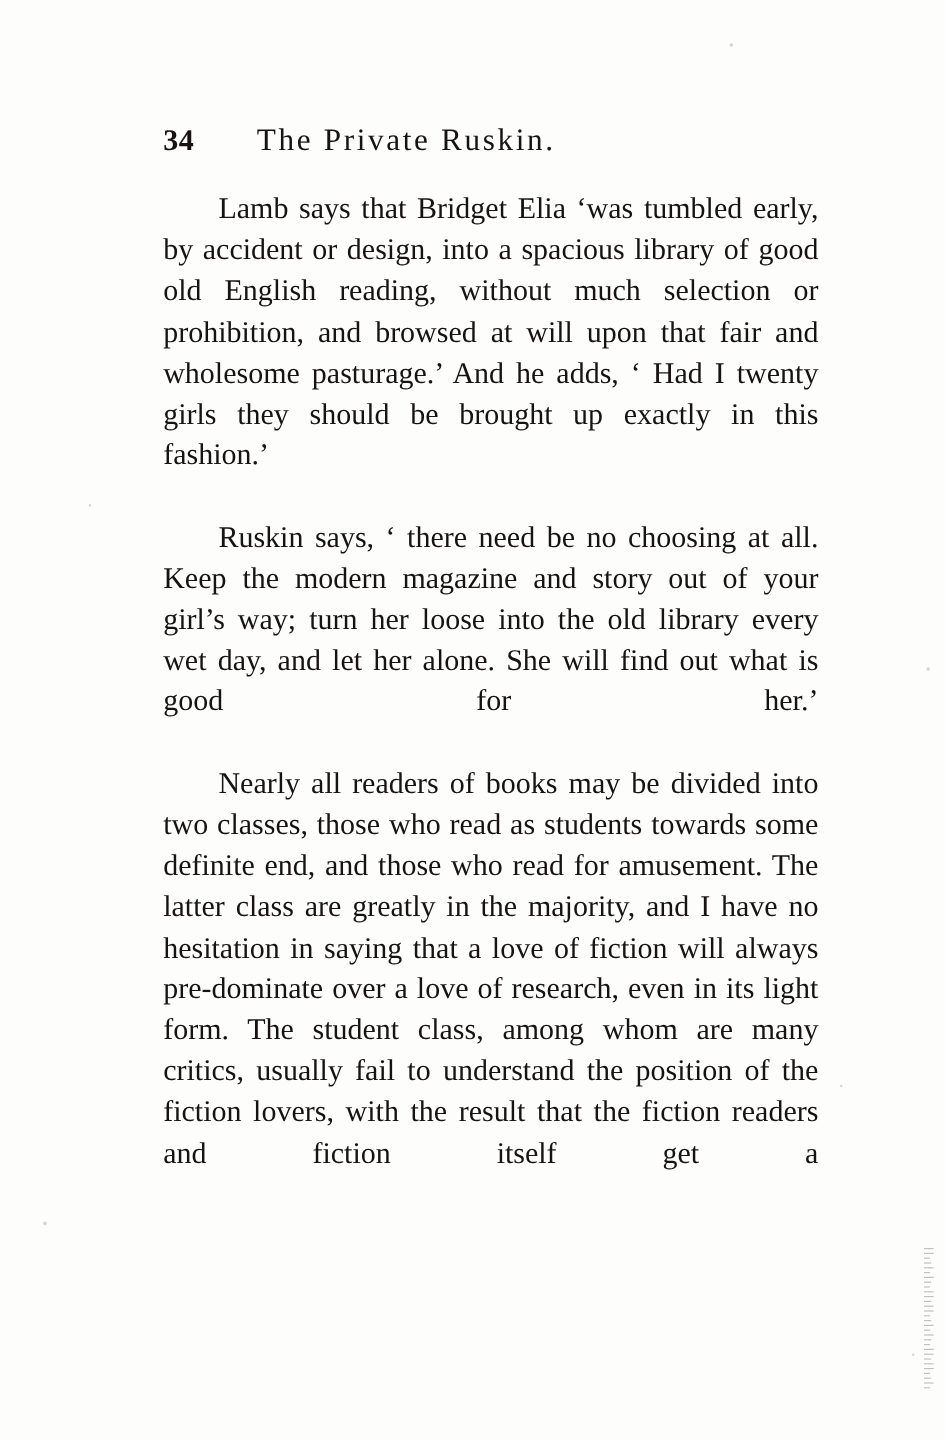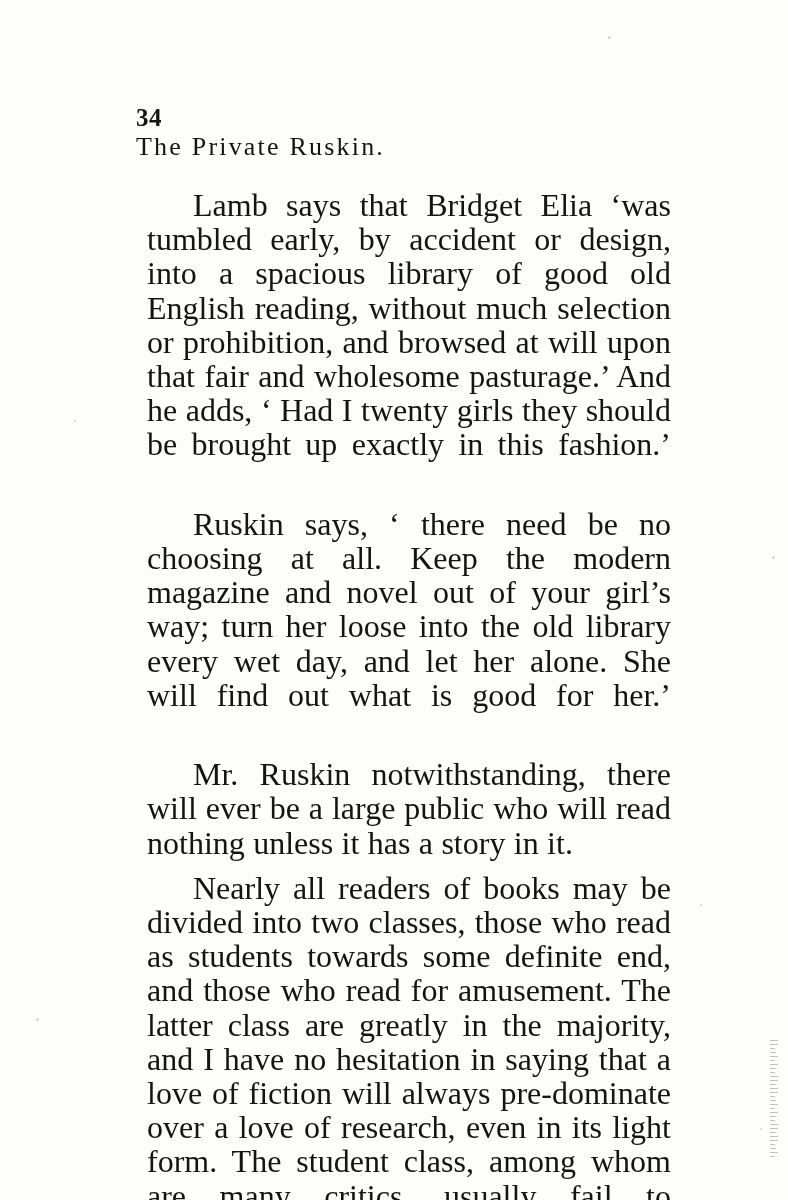--- a/index.html
+++ b/index.html
@@ -49,39 +49,38 @@
     position: absolute;
     left: 136px;
     top: 100px;
     width: 546px;
   }
 
   .header-line {
     display: flex;
     align-items: baseline;
     margin-bottom: 26px;
-    flex-direction: column;
   }
   .folio {
     font-size: 25px;
     font-weight: 700;
     letter-spacing: 0.5px;
     width: 78px;
     flex: none;
     padding-top: 4px;
   }
   .running-title {
     font-size: 26px;
     letter-spacing: 2.2px;
     white-space: nowrap;
   }
 
   p.para {
-    margin: 11px;
-    font-size: 32px;
+    margin: 0;
+    font-size: 25px;
     line-height: 34.2px;
     text-align: justify;
     text-justify: inter-word;
     text-indent: 46px;
     hyphens: manual;
     word-spacing: 0.4px;
   }
   p.para + p.para { margin-top: 0px; }
 
   
@@ -137,18 +136,17 @@
   </div>
 
   <div class="content">
 
     <div class="header-line">
       <span class="folio">34</span>
       <span class="running-title">The Private Ruskin.</span>
     </div>
 
     <p class="para j">Lamb says that Bridget Elia ‘was tumbled early, by accident or design, into a spacious library of good old English reading, without much selection or prohibition, and browsed at will upon that fair and wholesome pasturage.’ And he adds, ‘ Had I twenty girls they should be brought up exactly in this fashion.’</p>
-    <p class="para j">Ruskin says, ‘ there need be no choosing at all.   Keep the modern magazine and novel out of your girl’s way; turn her loose into the old library every wet day, and let her alone. She will find out what is good for her.’</p>
-    <p class="para">Mr. Ruskin notwithstanding, there will ever be a large public who will read nothing unless it has a story in it.</p>
+    <p class="para j">Ruskin says, ‘ there need be no choosing at all.   Keep the modern magazine and story out of your girl’s way; turn her loose into the old library every wet day, and let her alone. She will find out what is good for her.’</p>
     <p class="para j">Nearly all readers of books may be divided into two classes, those who read as students towards some definite end, and those who read for amusement.   The latter class are greatly in the majority, and I have no hesitation in saying that a love of fiction will always pre-dominate over a love of research, even in its light form.   The student class, among whom are many critics, usually fail to understand the position of the fiction lovers, with the result that the fiction readers and fiction itself get a</p>
 
   </div>
 </div>
 
 </body></html>

